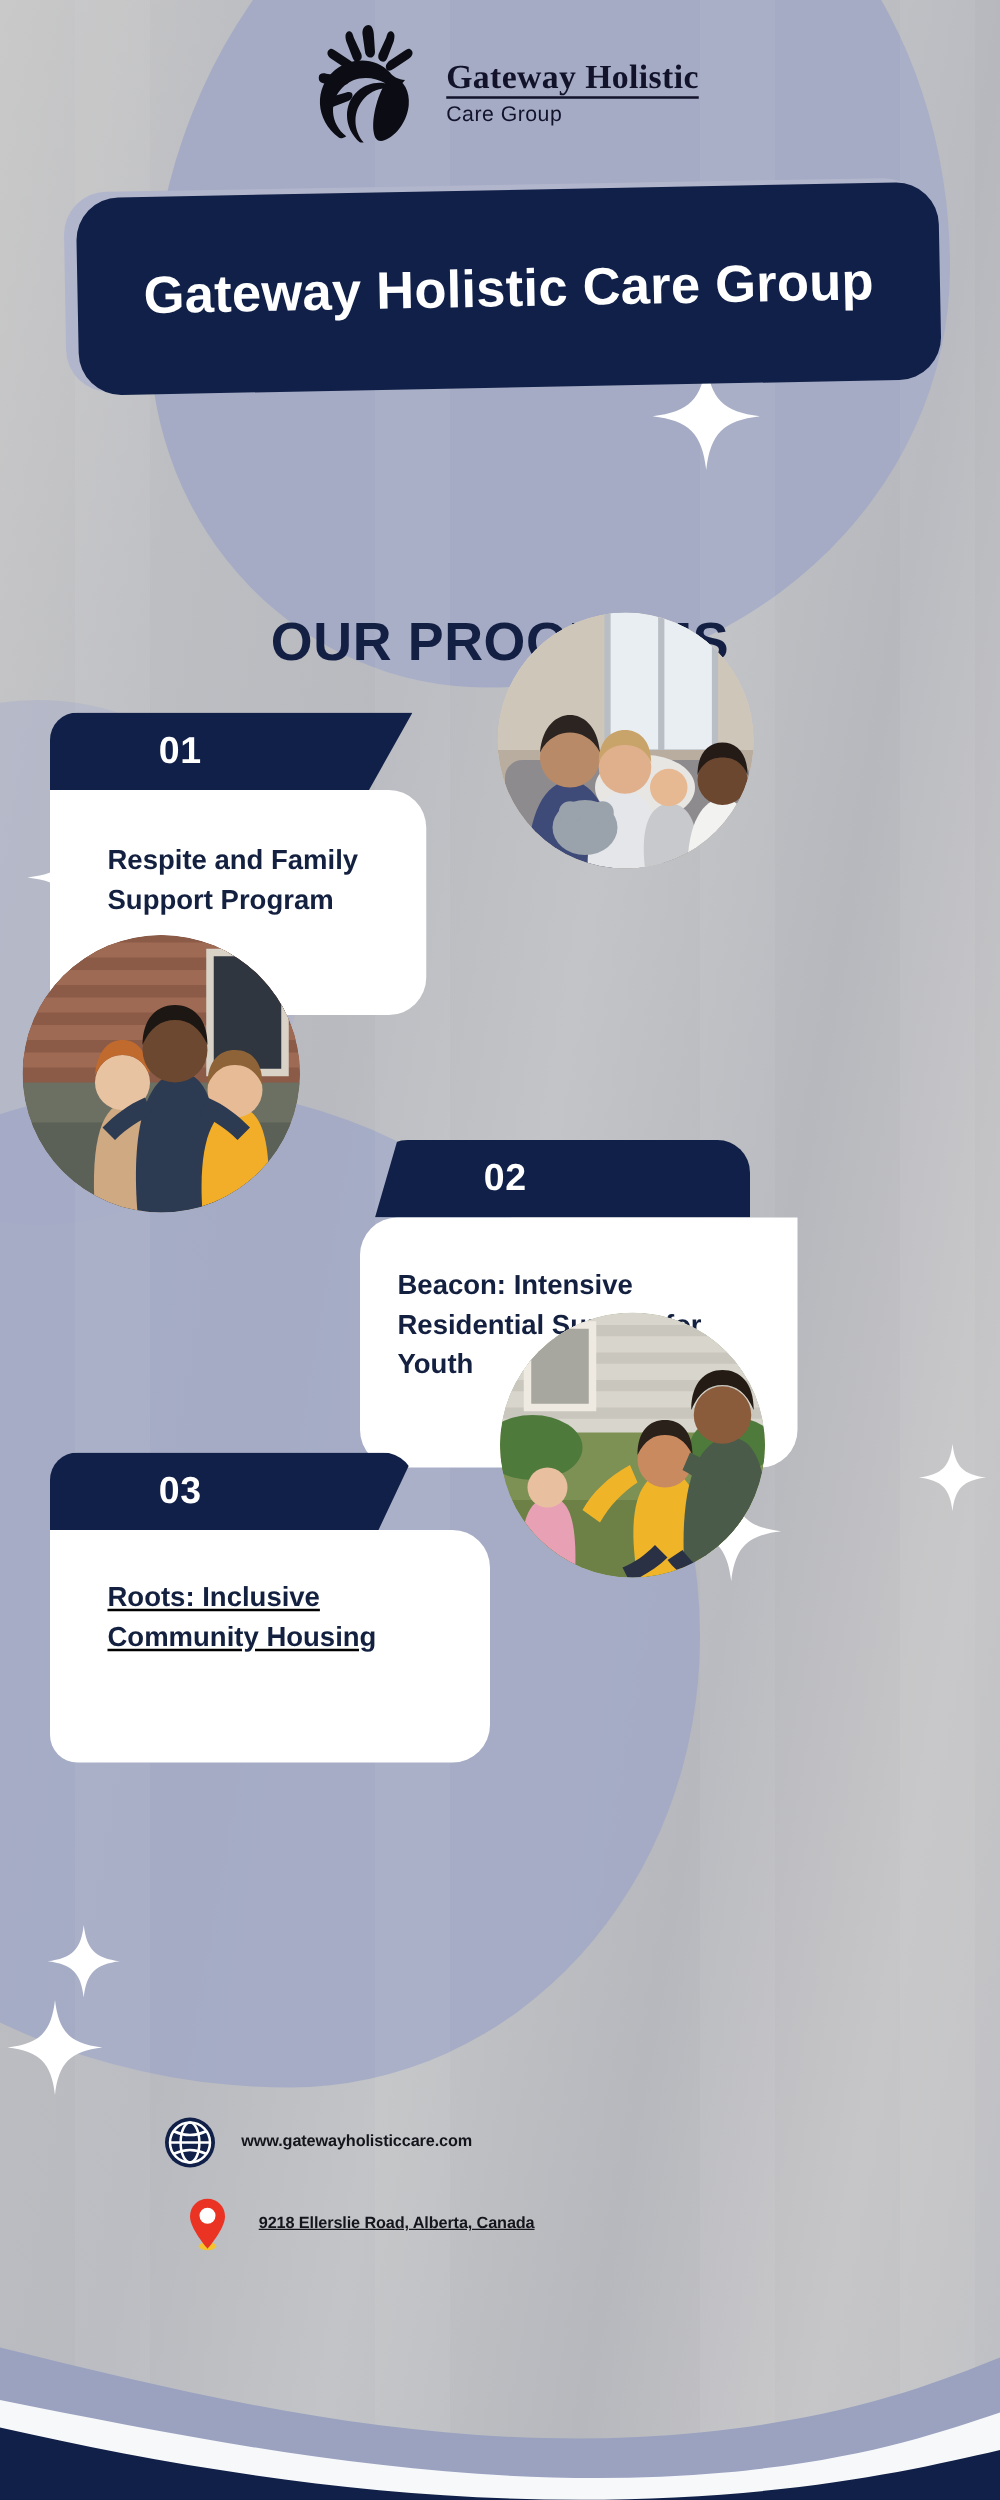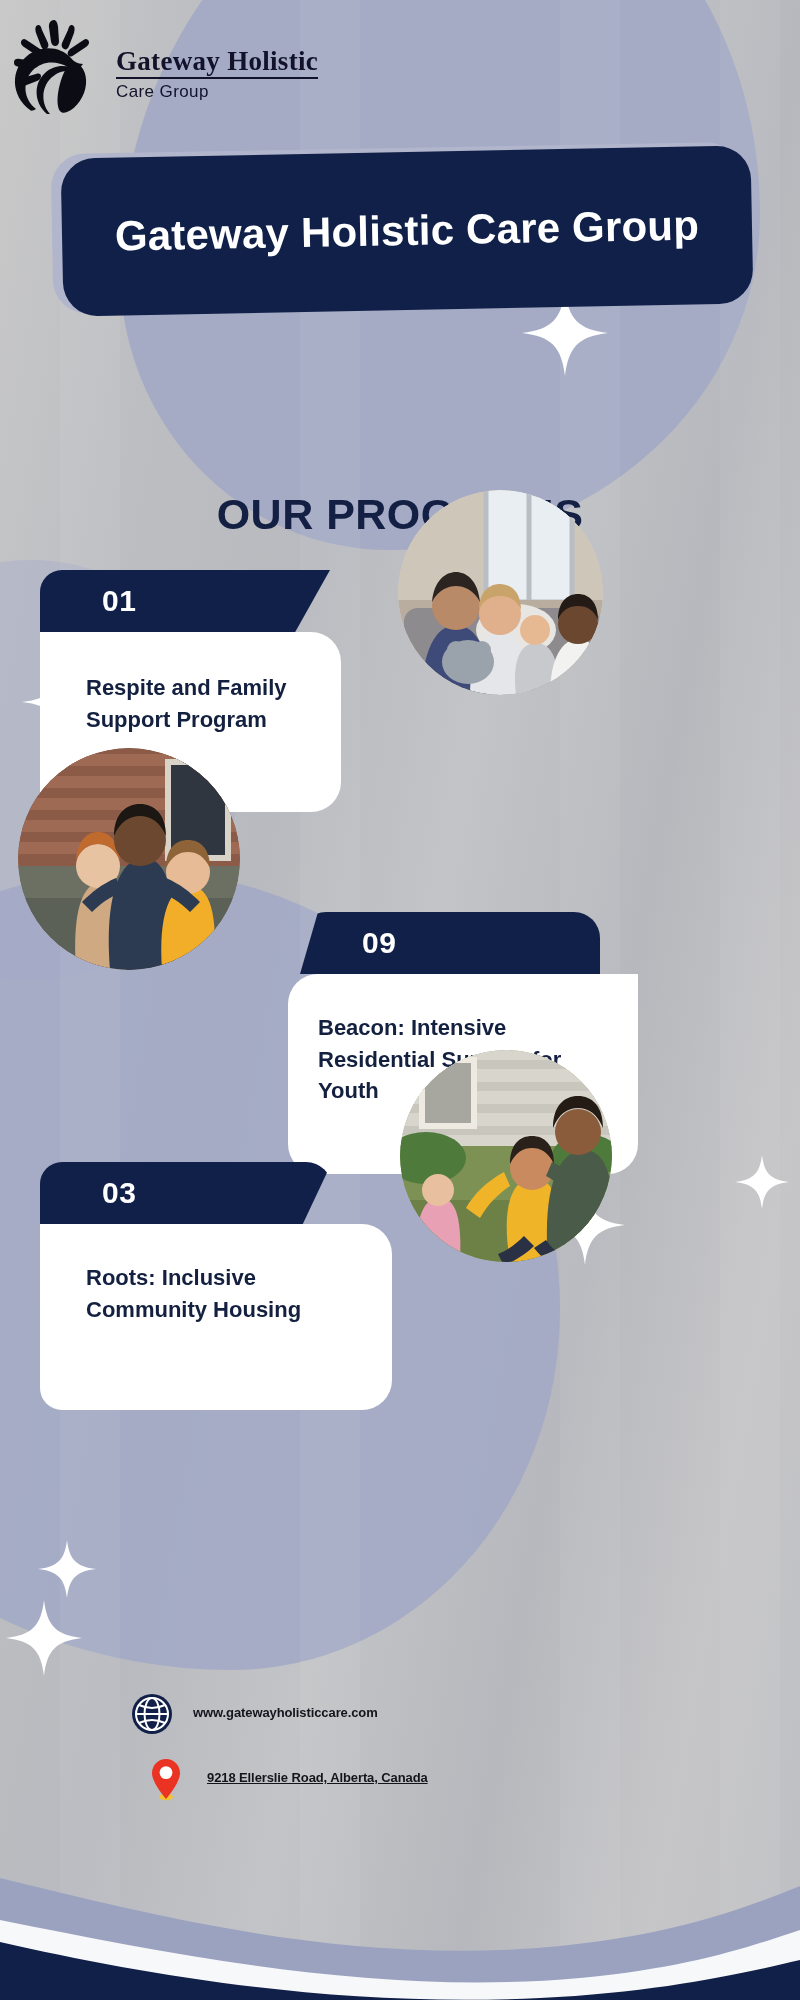--- a/index.html
+++ b/index.html
@@ -84,21 +84,21 @@
   }
   .sparkle svg { display: block; }
 
   
   #logo-row {
     position: absolute;
     left: 0;
     top: 14px;
     width: 800px;
     display: flex;
-    justify-content: flex-start;
+    justify-content: center;
     align-items: center;
     gap: 6px;
   }
   #logo-mark { width: 110px; height: 100px; }
   #logo-text {
     display: flex;
     flex-direction: column;
     align-items: flex-start;
     padding-top: 22px;
   }
@@ -175,21 +175,21 @@
     position: relative;
     height: 62px;
     background: #112048;
     display: flex;
     align-items: center;
   }
   .card-badge-num {
     color: #ffffff;
     font-size: 30px;
     font-weight: bold;
-    padding-left: 62px;
+    padding-left: 87px;
     letter-spacing: .5px;
   }
   .card-body {
     background: #ffffff;
     display: flex;
     align-items: flex-start;
   }
   .card-title {
     color: #13203f;
     font-size: 22px;
@@ -234,20 +234,21 @@
     width: 292px;
     border-radius: 22px 26px 0 0;
     clip-path: polygon(0 0, 100% 0, 90% 100%, 0 100%);
   }
   #card-3 .card-body {
     width: 352px;
     height: 186px;
     border-radius: 0 30px 30px 22px;
     padding: 38px 26px 0 46px;
     box-sizing: border-box;
+    text-decoration: underline;
   }
 
   
   .photo {
     position: absolute;
     border-radius: 50%;
     overflow: hidden;
   }
   #photo-1 { left: 398px; top: 490px;  width: 205px; height: 205px; }
   #photo-2 { left: 18px;  top: 748px;  width: 222px; height: 222px; }
@@ -439,21 +440,21 @@
         <circle cx="170" cy="124" r="22" fill="#e7bb96"></circle>
         <path d="M148 120 c0-20 10-28 22-28 s22 8 22 28 c-6-12-13-16-22-16 s-16 4-22 16z" fill="#8f6338"></path>
         <path d="M98 130 c-14 6-24 14-34 24 l10 10 c10-10 20-16 30-20z" fill="#2c3a52"></path>
         <path d="M148 130 c14 6 24 14 34 24 l-10 10 c-10-10-20-16-30-20z" fill="#2c3a52"></path>
       </g>
     </svg>
   </div>
 
   <div class="card" id="card-2">
     <div class="card-badge">
-      <span class="card-badge-num">09</span>
+      <span class="card-badge-num">02</span>
     </div>
     <div class="card-body">
       <div class="card-title">Beacon: Intensive Residential Support for Youth</div>
     </div>
   </div>
 
   <div class="card" id="card-3">
     <div class="card-badge">
       <span class="card-badge-num">03</span>
     </div>

